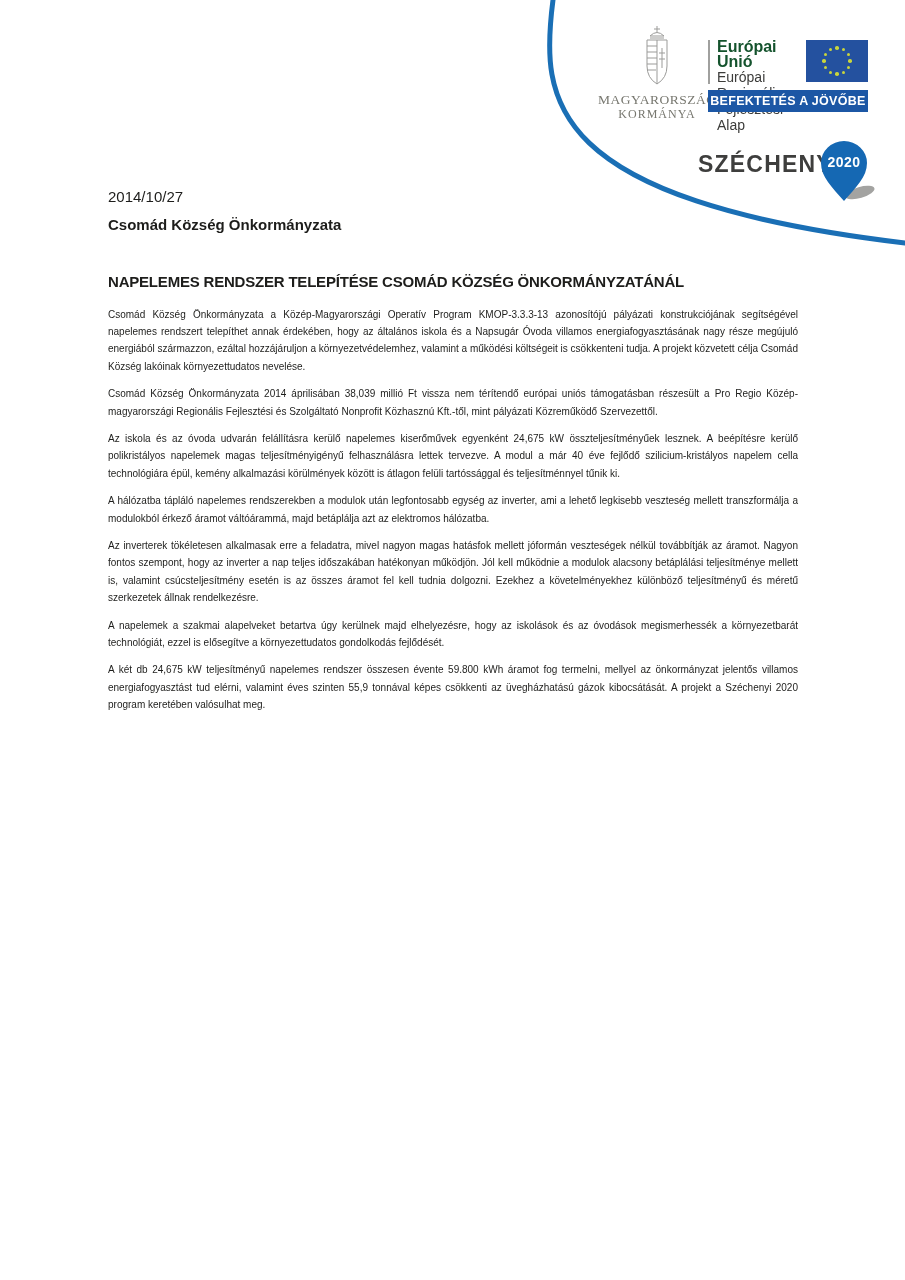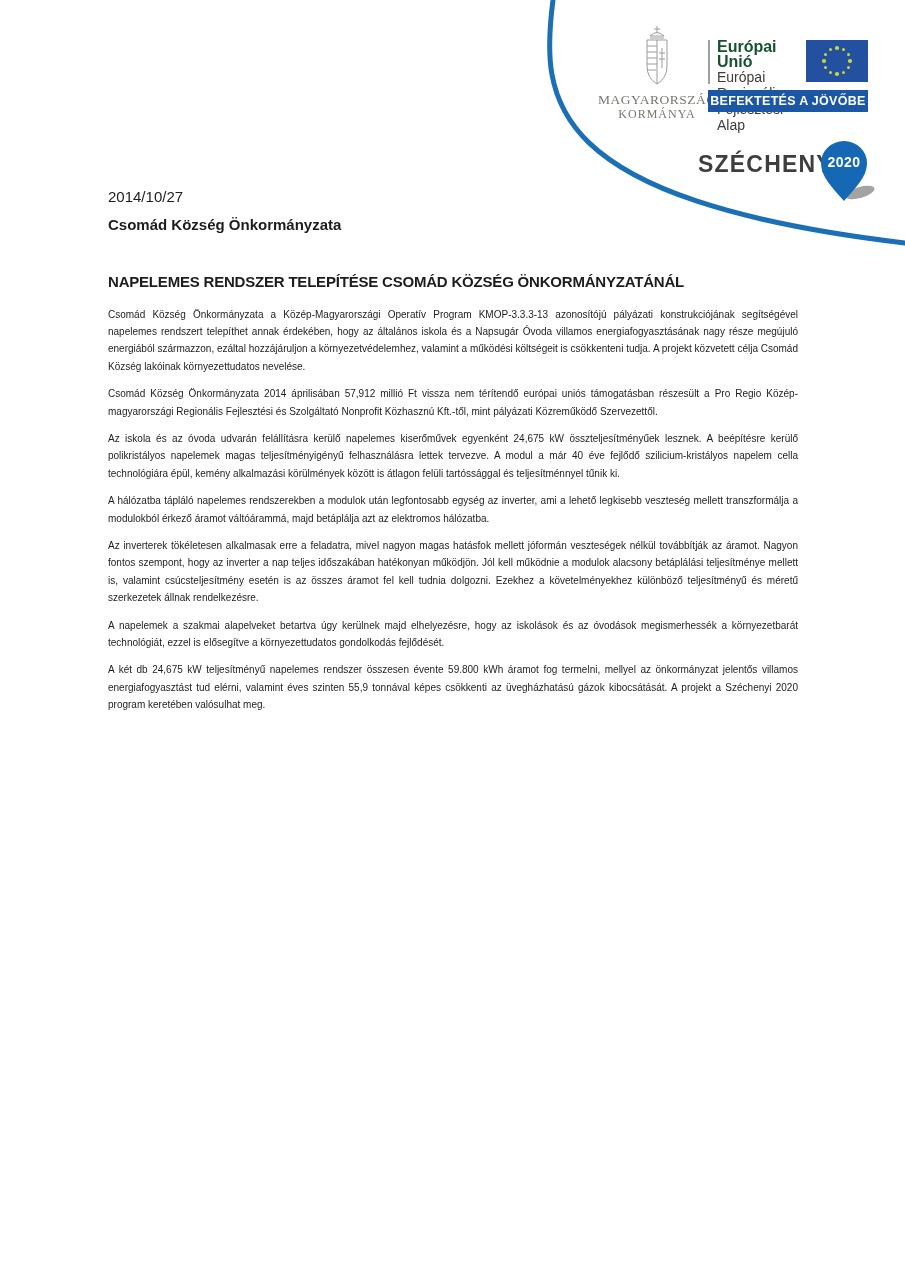--- a/index.html
+++ b/index.html
@@ -110,21 +110,21 @@
     </svg>
     <div class="pin-year">2020</div>
   </div>
 
   <div class="content">
     <div class="press-date">2014/10/27</div>
     <div class="org-name">Csomád Község Önkormányzata</div>
     <div class="doc-subtitle">NAPELEMES RENDSZER TELEPÍTÉSE CSOMÁD KÖZSÉG ÖNKORMÁNYZATÁNÁL</div>
 
     <p class="body-par">Csomád Község Önkormányzata a Közép-Magyarországi Operatív Program KMOP-3.3.3-13 azonosítójú pályázati konstrukciójának segítségével napelemes rendszert telepíthet annak érdekében, hogy az általános iskola és a Napsugár Óvoda villamos energiafogyasztásának nagy része megújuló energiából származzon, ezáltal hozzájáruljon a környezetvédelemhez, valamint a működési költségeit is csökkenteni tudja. A projekt közvetett célja Csomád Község lakóinak környezettudatos nevelése.</p>
-    <p class="body-par">Csomád Község Önkormányzata 2014 áprilisában 57,912 millió Ft vissza nem térítendő európai uniós támogatásban részesült a Pro Regio Közép-magyarországi Regionális Fejlesztési és Szolgáltató Nonprofit Közhasznú Kft.-től, mint pályázati Közreműködő Szervezettől.</p>
+    <p class="body-par">Csomád Község Önkormányzata 2014 áprilisában 38,039 millió Ft vissza nem térítendő európai uniós támogatásban részesült a Pro Regio Közép-magyarországi Regionális Fejlesztési és Szolgáltató Nonprofit Közhasznú Kft.-től, mint pályázati Közreműködő Szervezettől.</p>
     <p class="body-par">Az iskola és az óvoda udvarán felállításra kerülő napelemes kiserőművek egyenként 24,675 kW összteljesítményűek lesznek. A beépítésre kerülő polikristályos napelemek magas teljesítményigényű felhasználásra lettek tervezve. A modul a már 40 éve fejlődő szilicium-kristályos napelem cella technológiára épül, kemény alkalmazási körülmények között is átlagon felüli tartóssággal és teljesítménnyel tűnik ki.</p>
     <p class="body-par">A hálózatba tápláló napelemes rendszerekben a modulok után legfontosabb egység az inverter, ami a lehető legkisebb veszteség mellett transzformálja a modulokból érkező áramot váltóárammá, majd betáplálja azt az elektromos hálózatba.</p>
     <p class="body-par">Az inverterek tökéletesen alkalmasak erre a feladatra, mivel nagyon magas hatásfok mellett jóformán veszteségek nélkül továbbítják az áramot. Nagyon fontos szempont, hogy az inverter a nap teljes időszakában hatékonyan működjön. Jól kell működnie a modulok alacsony betáplálási teljesítménye mellett is, valamint csúcsteljesítmény esetén is az összes áramot fel kell tudnia dolgozni. Ezekhez a követelményekhez különböző teljesítményű és méretű szerkezetek állnak rendelkezésre.</p>
     <p class="body-par">A napelemek a szakmai alapelveket betartva úgy kerülnek majd elhelyezésre, hogy az iskolások és az óvodások megismerhessék a környezetbarát technológiát, ezzel is elősegítve a környezettudatos gondolkodás fejlődését.</p>
     <p class="body-par">A két db 24,675 kW teljesítményű napelemes rendszer összesen évente 59.800 kWh áramot fog termelni, mellyel az önkormányzat jelentős villamos energiafogyasztást tud elérni, valamint éves szinten 55,9 tonnával képes csökkenti az üvegházhatású gázok kibocsátását. A projekt a Széchenyi 2020 program keretében valósulhat meg.</p>
   </div>
 
 </div>
 
 </body></html>

